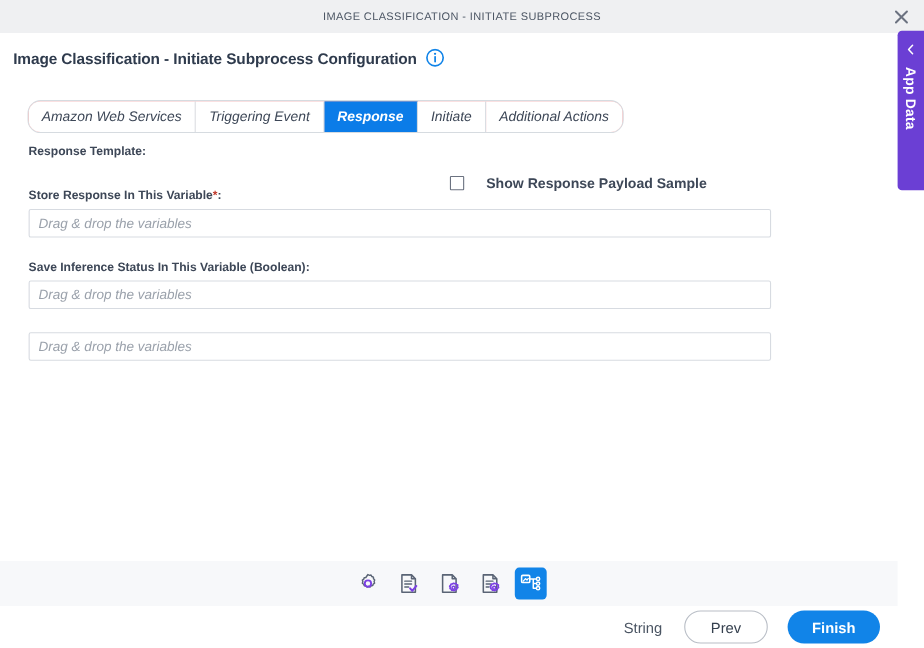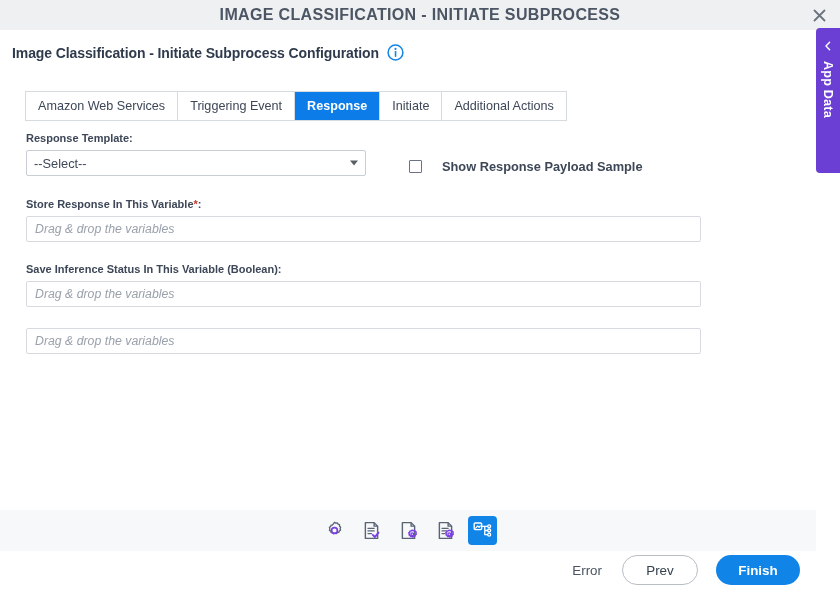--- a/index.html
+++ b/index.html
@@ -22,22 +22,22 @@
   .titlebar {
     position: absolute;
     top: 0; left: 0;
     width: 840px; height: 30px;
     background: #eff0f2;
     display: flex;
     align-items: center;
     justify-content: center;
   }
   .titlebar-title {
-    font-size: 16px;
-    font-weight: 700;
+    font-size: 10px;
+    font-weight: 400;
     letter-spacing: 0.35px;
     color: #4b5563;
     text-transform: uppercase;
   }
   .titlebar-close {
     position: absolute;
     right: 10px; top: 4px;
     width: 22px; height: 22px;
     display: flex; align-items: center; justify-content: center;
     cursor: pointer;
@@ -60,24 +60,25 @@
     white-space: nowrap;
   }
   .info-icon { display: block; }
 
   
   .tabs {
     position: absolute;
     top: 91px; left: 25px;
     display: flex;
     border: 1px solid #d6dbe0;
-    border-radius: 0;
+    border-radius: 12px;
     overflow: hidden;
     background: #fca5a5;
     height: 30px;
+    font-style: italic;
   }
   .tab {
     display: flex;
     align-items: center;
     padding: 0 12px;
     font-size: 12.6px;
     color: #3d4757;
     background: #ffffff;
     border-right: 1px solid #d6dbe0;
     cursor: pointer;
@@ -295,26 +296,20 @@
     <div class="tab">Amazon Web Services</div>
     <div class="tab">Triggering Event</div>
     <div class="tab active">Response</div>
     <div class="tab">Initiate</div>
     <div class="tab">Additional Actions</div>
   </div>
 
   <div class="form">
 
     <div class="field-label">Response Template:</div>
-    <div class="row-select">
-      <div class="select-box">
-        <span>--Select--</span>
-        <span class="select-caret"></span>
-      </div>
-    </div>
 
     <div class="spacer-a"></div>
 
     <div class="field-label">
       <span>Store Response In This Variable</span><span class="req">*</span><span>:</span>
     </div>
     <div class="drop-input">Drag &amp; drop the variables</div>
 
     <div class="spacer-b"></div>
 
@@ -378,21 +373,21 @@
         <path d="M4.2 9.4l2.3-2.6 1.6 1.6 1.4-1.7" fill="none" stroke="#ffffff" stroke-width="1.3" stroke-linecap="round" stroke-linejoin="round"></path>
         <path d="M11 7.2h3.6M14.6 7.2v9.6M14.6 7.2h3.2M14.6 12h3.2M14.6 16.8h3.2" fill="none" stroke="#ffffff" stroke-width="1.5" stroke-linecap="round"></path>
         <circle cx="19.6" cy="7.2" r="1.7" fill="none" stroke="#ffffff" stroke-width="1.5"></circle>
         <circle cx="19.6" cy="12" r="1.7" fill="none" stroke="#ffffff" stroke-width="1.5"></circle>
         <circle cx="19.6" cy="16.8" r="1.7" fill="none" stroke="#ffffff" stroke-width="1.5"></circle>
       </svg>
     </div>
   </div>
 
   <div class="footer">
-    <button class="btn-link">Error</button>
+    <button class="btn-link">String</button>
     <button class="btn-outline">Prev</button>
     <button class="btn-primary">Finish</button>
   </div>
 
   <div class="appdata-tab">
     <span class="appdata-chev">
       <svg width="10" height="10" viewBox="0 0 10 10" aria-hidden="true">
         <path d="M6.6 1.2 L3 5 L6.6 8.8" fill="none" stroke="#ffffff" stroke-width="1.4" stroke-linecap="round" stroke-linejoin="round"></path>
       </svg>
     </span>

